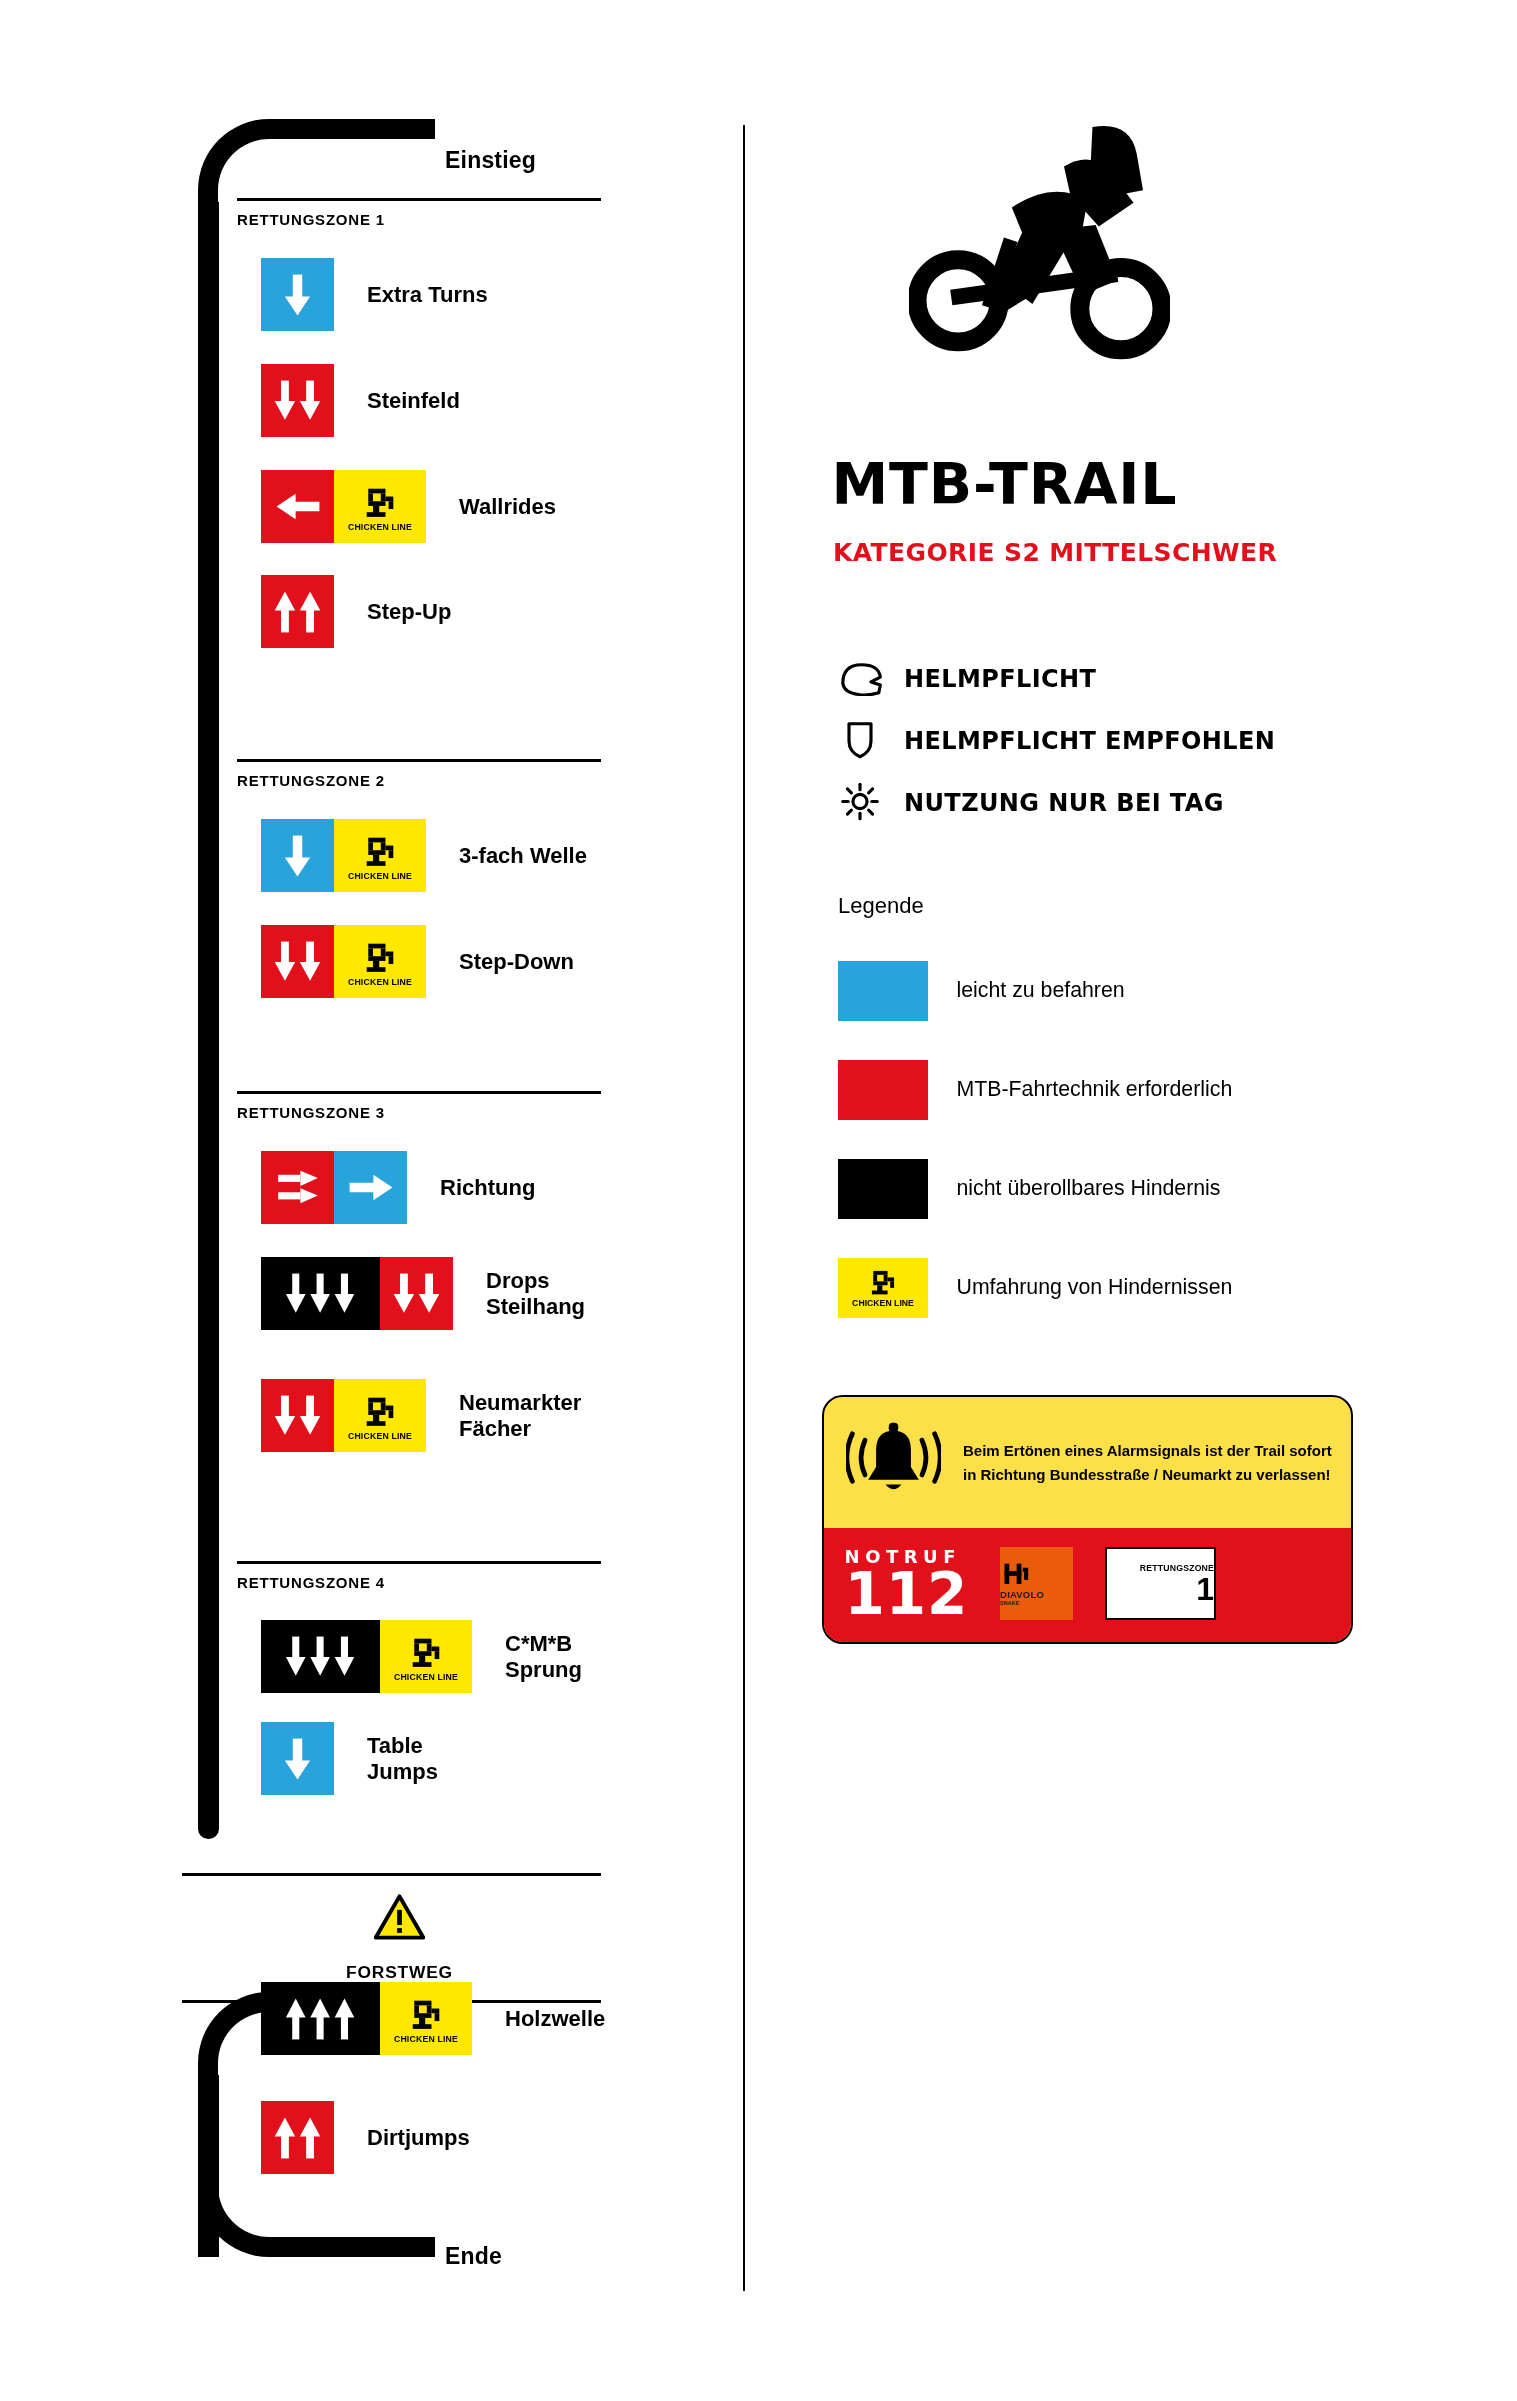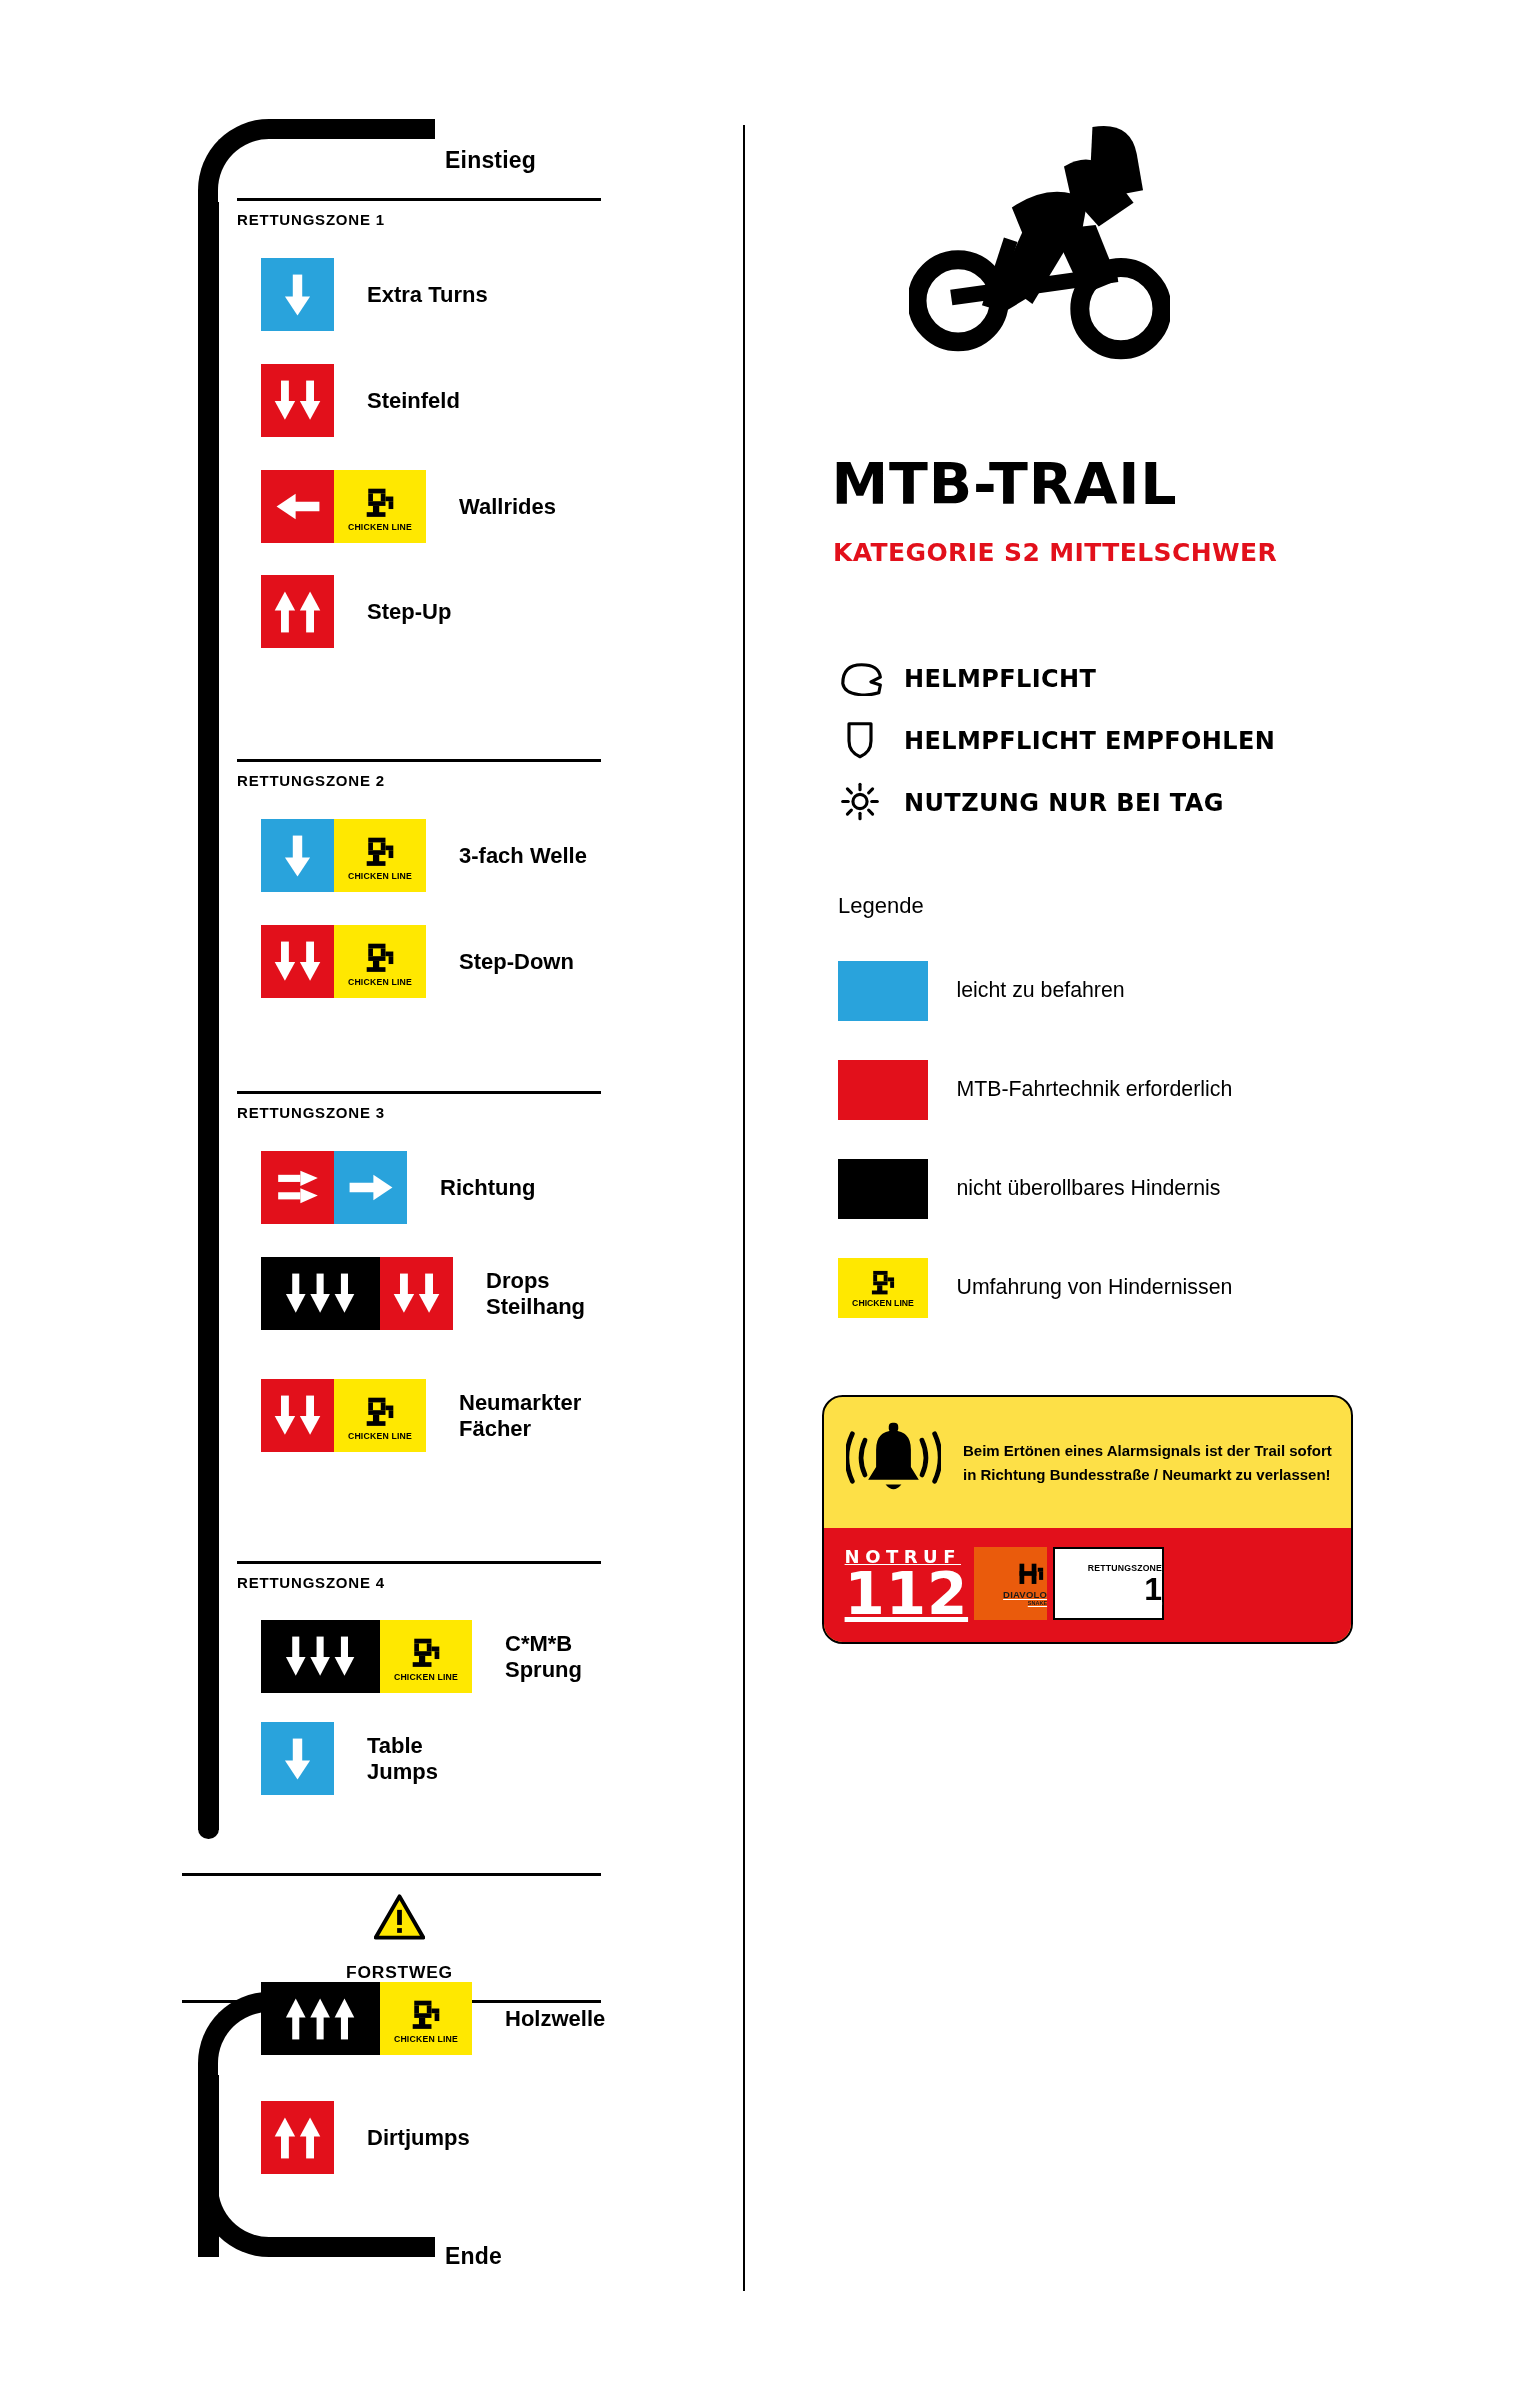--- a/index.html
+++ b/index.html
@@ -326,43 +326,42 @@
     line-height: 1.55;
   }
   .emergency .bottom {
     background: #e2101b;
     padding: 17.4px 20.6px 20.6px 20.6px;
     color: #fff;
   }
   .emergency .bot-main {
     display: flex;
     align-items: center;
-    gap: 6px;
-    text-decoration: underline;
+    gap: 32px;
   }
   .notruf-word {
     font-size: 18px;
     font-weight: bold;
     letter-spacing: 5.5px;
     font-family: "DejaVu Sans", sans-serif;
   }
   .notruf-num {
     font-size: 58px;
     font-weight: bold;
     line-height: .95;
     letter-spacing: 0.8px;
     font-family: "DejaVu Sans", sans-serif;
   }
   .trailmark {
     width: 73px;
     height: 73px;
     background: #ea5b0c;
     display: flex;
     flex-direction: column;
-    align-items: flex-end;
+    align-items: flex-start;
     justify-content: center;
     color: #000;
   }
   .trailmark .tm-name {
     font-size: 9.5px;
     font-weight: bold;
     letter-spacing: 0.2px;
     margin-top: 1.6px;
     color: #1b1b1b;
   }

